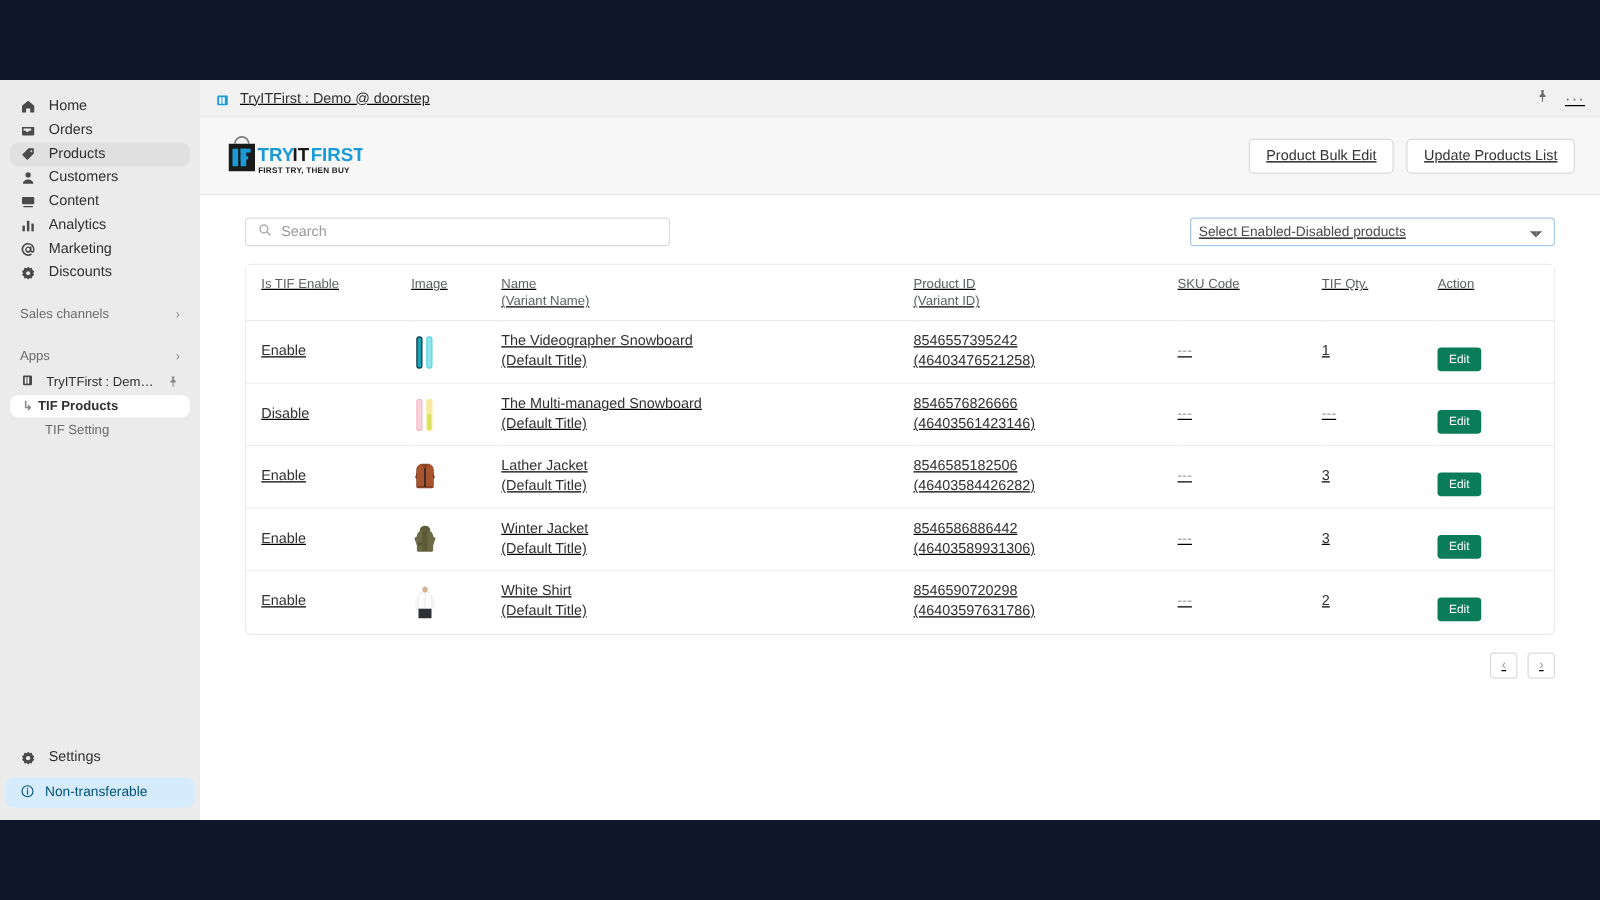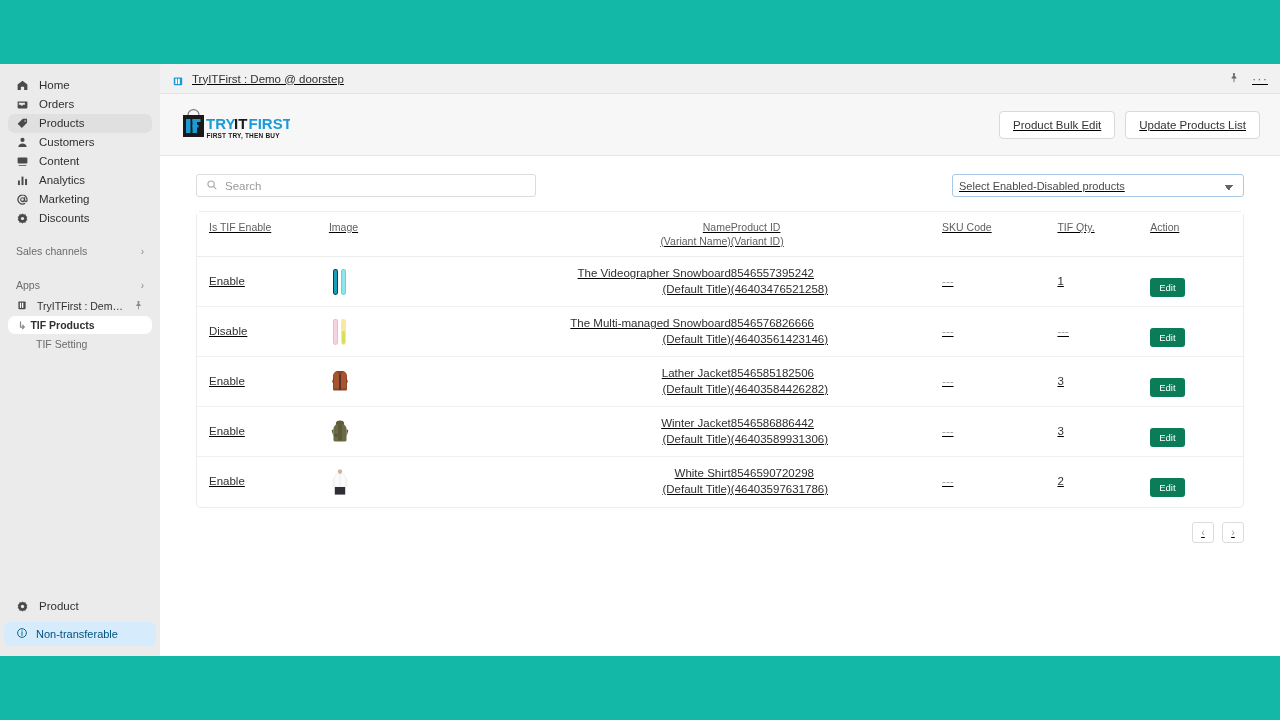--- a/index.html
+++ b/index.html
@@ -2,21 +2,21 @@
 <html><head>
 <meta charset="utf-8">
 <style>
   * { box-sizing: border-box; margin: 0; padding: 0; }
   html, body {
     width: 1280px; height: 720px;
     background: #000;
     font-family: "Liberation Sans", sans-serif;
     overflow: hidden;
   }
-  .screen { position: relative; width: 1280px; height: 720px; background: #14b8a6; }
+  .screen { position: relative; width: 1280px; height: 720px; background: #0f172a; }
 
   
   .app-frame {
     position: absolute; left: 0; top: 64px; width: 1280px; height: 592px;
     background: #f1f1f1; display: flex;
   }
 
   
   .sidebar {
     width: 160px; height: 592px; background: #ebebeb;
@@ -120,21 +120,21 @@
     vertical-align: top; line-height: 1.35;
   }
   thead th .sub { display: block; }
   tbody td {
     font-size: 11.5px; color: #303030; padding: 9px 0;
     border-bottom: 1px solid #f0f0f0; vertical-align: middle; line-height: 1.35;
   }
   tbody tr:last-child td { border-bottom: none; }
   .c-state  { width: 128px; padding-left: 12px !important; }
   .c-img    { width: 70px; }
-  .c-name   { width: 320px; text-align: right; }
+  .c-name   { width: 320px; }
   .c-pid    { width: 205px; }
   .c-sku    { width: 112px; }
   .c-qty    { width: 90px; }
   .c-act    { width: 90px; }
   .muted { color: #9a9a9a; }
   .sub-line { color: #303030; }
   .btn-edit {
     background: #0a7d58; color: #fff; border: none; border-radius: 3px;
     font-size: 9.5px; padding: 4px 9px; cursor: pointer;
     font-family: "Liberation Sans", sans-serif;
@@ -267,21 +267,21 @@
       </div>
 
       <div class="sidebar-bottom">
         <div class="nav-item" style="padding-left:16px;">
           <span class="ico">
               <svg viewBox="0 0 20 20">
                 <path d="M10 2.2 12 4l2.6-.5.7 2.6 2.2 1.5-1.2 2.4 1.2 2.4-2.2 1.5-.7 2.6L12 16l-2 1.8L8 16l-2.6.5-.7-2.6-2.2-1.5L3.7 10 2.5 7.6l2.2-1.5.7-2.6L8 4z"></path>
                 <circle cx="10" cy="10" r="2.6" fill="#ebebeb"></circle>
               </svg>
             </span>
-          <span>Product</span>
+          <span>Settings</span>
         </div>
         <div class="badge-row">
           <span>
             <svg viewBox="0 0 20 20" style="width:12px;height:12px;fill:none;stroke:#00527c;stroke-width:1.5">
                 <circle cx="10" cy="10" r="7.3"></circle>
                 <path d="M10 9v5M10 6.2v.9" stroke-linecap="round"></path>
               </svg>
           </span>
           <span>Non-transferable</span>
         </div>

